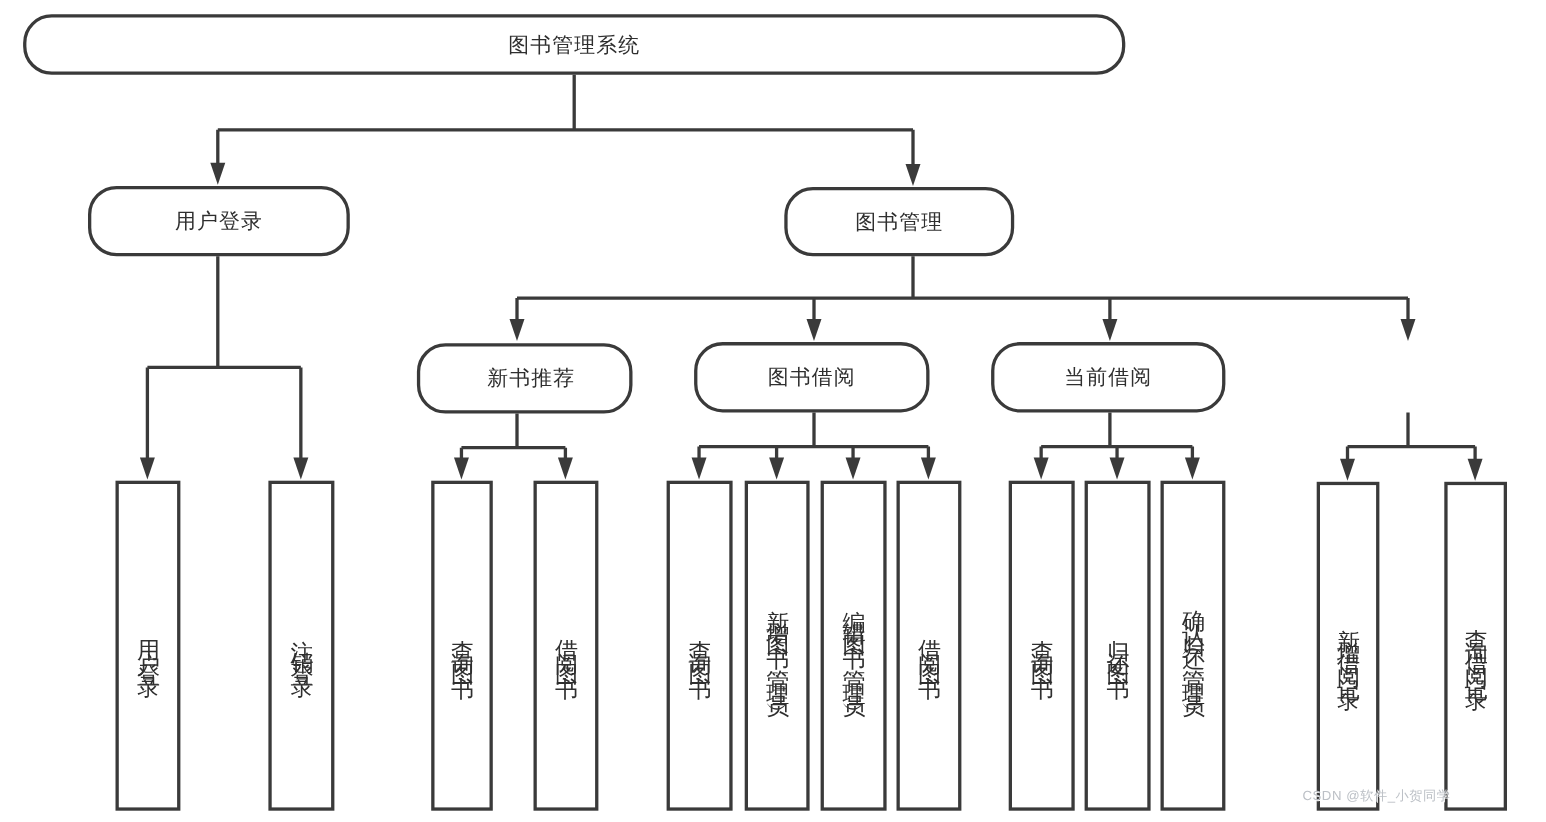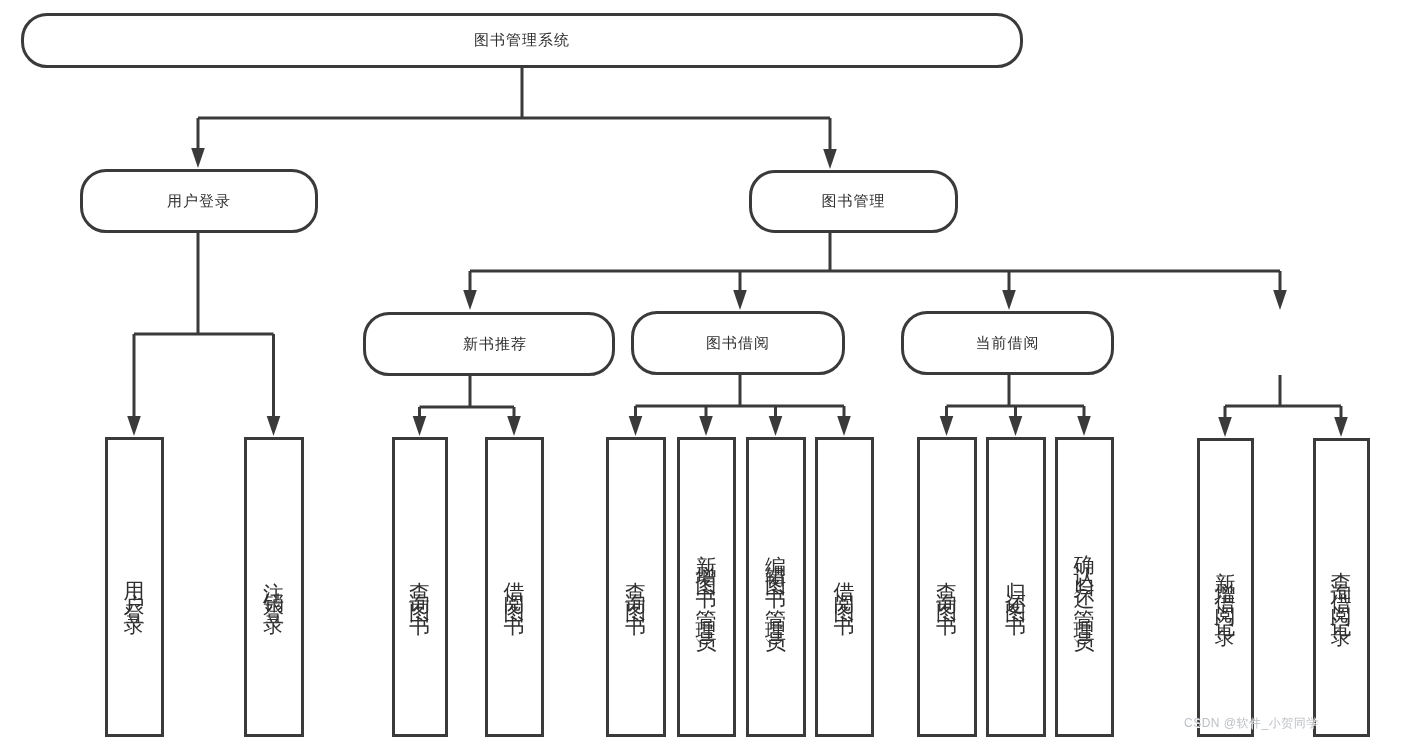--- a/index.html
+++ b/index.html
@@ -24,21 +24,21 @@
     position:absolute;
     box-sizing:border-box;
     background:var(--box-bg);
     border:3px solid var(--line);
     display:flex;
     align-items:center;
     justify-content:center;
     color:var(--text);
   }
   .hbox{
-    font-size:15px;
+    font-size:19px;
     letter-spacing:1px;
     white-space:nowrap;
     border-radius:26px;
   }
   .vbox .vlabel{
     writing-mode:vertical-rl;
     text-orientation:mixed;
     line-height:1;
     font-size:21px;
     letter-spacing:11px;
@@ -93,25 +93,25 @@
       </g>
   </svg>
 
   <div class="box hbox" style="left:21px;top:13px;width:1002px;height:55px;">
     <span>图书管理系统</span>
   </div>
 
   <div class="box hbox" style="left:80px;top:169px;width:238px;height:64px;">
     <span>用户登录</span>
   </div>
-  <div class="box hbox" style="left:713px;top:170px;width:209px;height:63px;margin-left:36px;">
+  <div class="box hbox" style="left:713px;top:170px;width:209px;height:63px;">
     <span>图书管理</span>
   </div>
 
-  <div class="box hbox" style="left:363px;top:312px;width:252px;height:64px;padding-left:12px;">
+  <div class="box hbox" style="left:379px;top:312px;width:196px;height:64px;padding-left:12px;">
     <span>新书推荐</span>
   </div>
   <div class="box hbox" style="left:901px;top:311px;width:213px;height:64px;">
     <span>当前借阅</span>
   </div>
   <div class="box hbox" style="left:631px;top:311px;width:214px;height:64px;">
     <span>图书借阅</span>
   </div>
 
   <div class="box vbox" style="left:105px;top:437px;width:59px;height:300px;">

